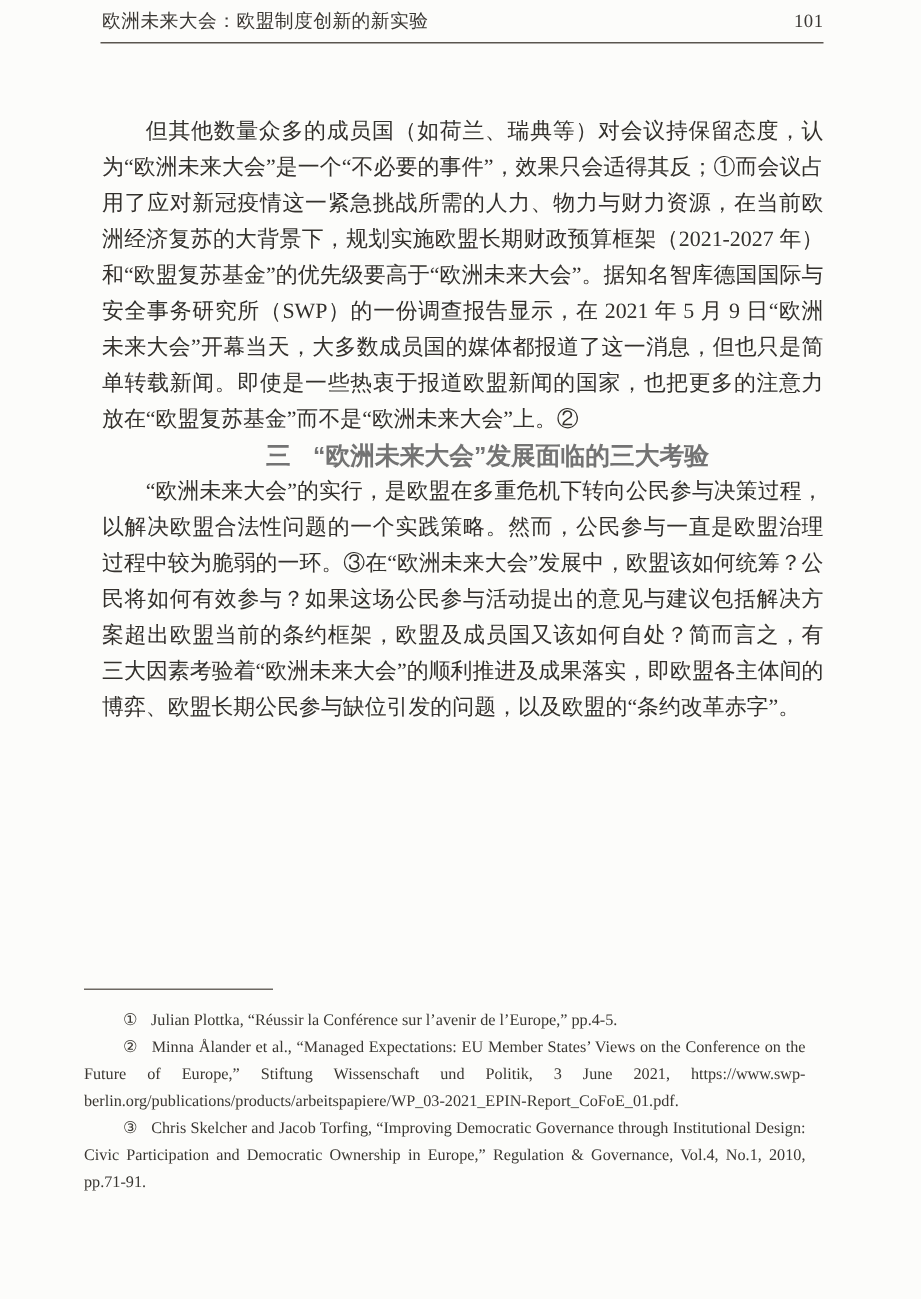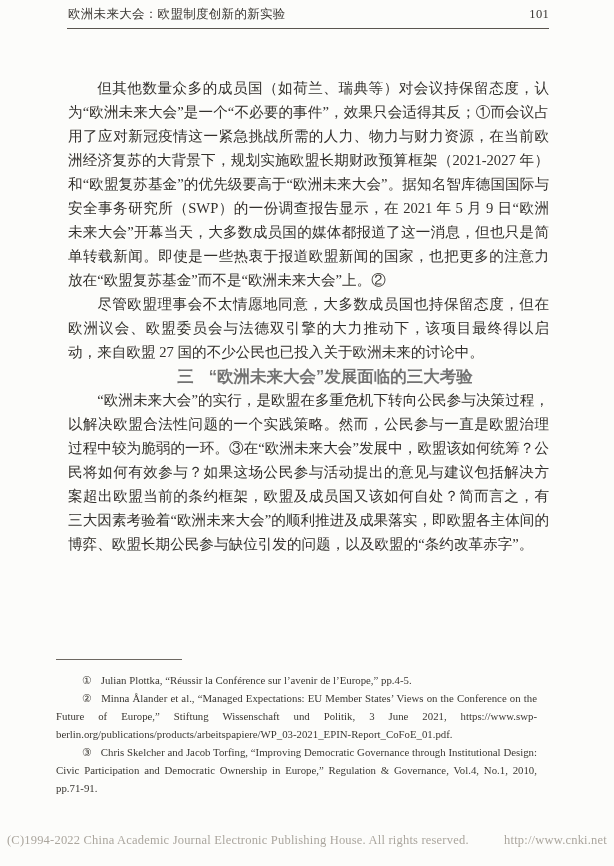--- a/index.html
+++ b/index.html
@@ -100,38 +100,33 @@
 <div class="page">
 
   <div class="running-header">
     <span>欧洲未来大会：欧盟制度创新的新实验</span>
     <span>101</span>
   </div>
   <div class="header-rule"></div>
 
   <div class="article-body">
     <p>但其他数量众多的成员国（如荷兰、瑞典等）对会议持保留态度，认为“欧洲未来大会”是一个“不必要的事件”，效果只会适得其反；①而会议占用了应对新冠疫情这一紧急挑战所需的人力、物力与财力资源，在当前欧洲经济复苏的大背景下，规划实施欧盟长期财政预算框架（2021-2027 年）和“欧盟复苏基金”的优先级要高于“欧洲未来大会”。据知名智库德国国际与安全事务研究所（SWP）的一份调查报告显示，在 2021 年 5 月 9 日“欧洲未来大会”开幕当天，大多数成员国的媒体都报道了这一消息，但也只是简单转载新闻。即使是一些热衷于报道欧盟新闻的国家，也把更多的注意力放在“欧盟复苏基金”而不是“欧洲未来大会”上。②</p>
-    <p>尽管欧盟理事会不太情愿地同意，大多数成员国也持保留态度，但在欧洲议会、欧盟委员会与法德双引擎的大力推动下，该项目最终得以启动，来自欧盟 27 国的不少公民也已投入关于欧洲未来的讨论中。</p>
     <p class="section-heading">
       <span class="section-number">三</span><span>“欧洲未来大会”发展面临的三大考验</span>
     </p>
     <p>“欧洲未来大会”的实行，是欧盟在多重危机下转向公民参与决策过程，以解决欧盟合法性问题的一个实践策略。然而，公民参与一直是欧盟治理过程中较为脆弱的一环。③在“欧洲未来大会”发展中，欧盟该如何统筹？公民将如何有效参与？如果这场公民参与活动提出的意见与建议包括解决方案超出欧盟当前的条约框架，欧盟及成员国又该如何自处？简而言之，有三大因素考验着“欧洲未来大会”的顺利推进及成果落实，即欧盟各主体间的博弈、欧盟长期公民参与缺位引发的问题，以及欧盟的“条约改革赤字”。</p>
   </div>
 
   <div class="footnotes">
     <div class="footnote-rule"></div>
     <p>
       <span class="footnote-marker">①</span><span>Julian Plottka, “Réussir la Conférence sur l’avenir de l’Europe,” pp.4-5.</span><span class="fn-italic"></span><span></span>
     </p>
     <p>
       <span class="footnote-marker">②</span><span>Minna Ålander et al., “Managed Expectations: EU Member States’ Views on the Conference on the Future of Europe,” Stiftung Wissenschaft und Politik, 3 June 2021, https://www.swp-berlin.org/publications/products/arbeitspapiere/WP_03-2021_EPIN-Report_CoFoE_01.pdf.</span><span class="fn-italic"></span><span></span>
     </p>
     <p>
       <span class="footnote-marker">③</span><span>Chris Skelcher and Jacob Torfing, “Improving Democratic Governance through Institutional Design: Civic Participation and Democratic Ownership in Europe,” </span><span class="fn-italic">Regulation &amp; Governance</span><span>, Vol.4, No.1, 2010, pp.71-91.</span>
     </p>
   </div>
 
-  <div class="page-footer">
-    <span>(C)1994-2022 China Academic Journal Electronic Publishing House. All rights reserved.</span>
-    <span>http://www.cnki.net</span>
-  </div>
 
 </div>
 
 </body></html>

